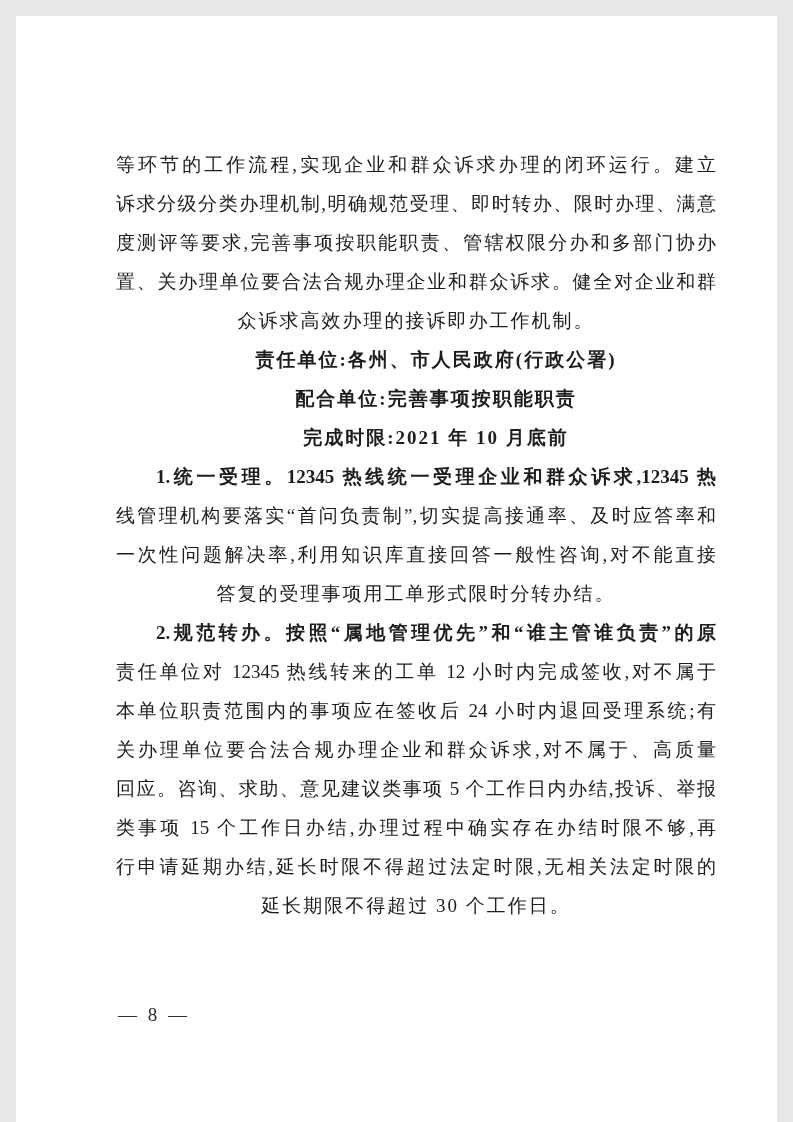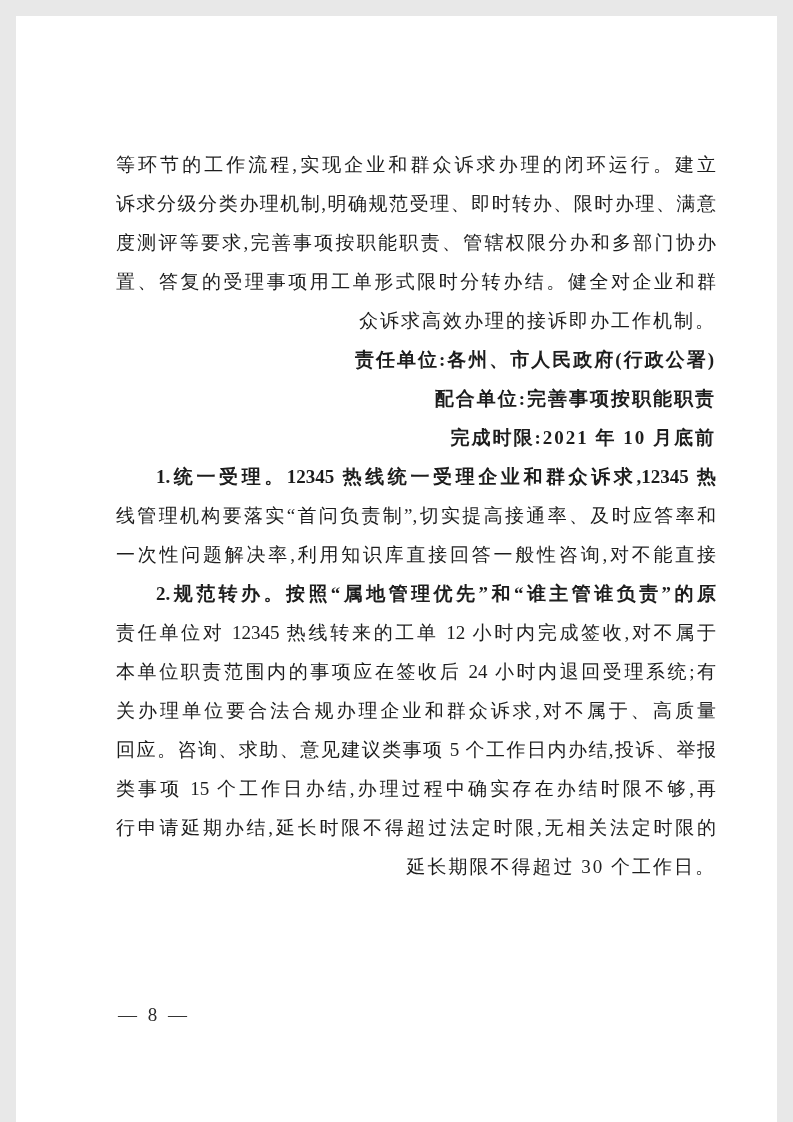--- a/index.html
+++ b/index.html
@@ -21,21 +21,21 @@
     position: absolute;
     left: 100px;
     top: 129px;
     width: 600px;
   }
   .line {
     height: 39px;
     line-height: 39px;
     font-size: 19px;
     letter-spacing: 2px;
-    text-align: right;
+    text-align: center;
     white-space: nowrap;
   }
   .line.fill {
     letter-spacing: 0;
     white-space: normal;
     text-align: justify;
     text-align-last: justify;
     text-justify: inter-character;
   }
   .line.indent {
@@ -54,28 +54,29 @@
   }
 </style>
 </head>
 <body>
 
 <div class="page">
   <div class="text-block" id="text-block">
       <div class="line fill">等环节的工作流程,实现企业和群众诉求办理的闭环运行。建立</div>
       <div class="line fill">诉求分级分类办理机制,明确规范受理、即时转办、限时办理、满意</div>
       <div class="line fill">度测评等要求,完善事项按职能职责、管辖权限分办和多部门协办</div>
-      <div class="line fill">置、答复的受理事项用工单形式限时分转办结。健全对企业和群</div>
+      <div class="line fill">置、关办理单位要合法合规办理企业和群众诉求。健全对企业和群</div>
       <div class="line">众诉求高效办理的接诉即办工作机制。</div>
       <div class="line indent">责任单位:各州、市人民政府(行政公署)</div>
       <div class="line indent">配合单位:完善事项按职能职责</div>
       <div class="line indent">完成时限:2021 年 10 月底前</div>
       <div class="line fill indent">1.统一受理。12345 热线统一受理企业和群众诉求,12345 热</div>
       <div class="line fill">线管理机构要落实“首问负责制”,切实提高接通率、及时应答率和</div>
       <div class="line fill">一次性问题解决率,利用知识库直接回答一般性咨询,对不能直接</div>
+      <div class="line">答复的受理事项用工单形式限时分转办结。</div>
       <div class="line fill indent">2.规范转办。按照“属地管理优先”和“谁主管谁负责”的原</div>
       <div class="line fill">责任单位对 12345 热线转来的工单 12 小时内完成签收,对不属于</div>
       <div class="line fill">本单位职责范围内的事项应在签收后 24 小时内退回受理系统;有</div>
       <div class="line fill">关办理单位要合法合规办理企业和群众诉求,对不属于、高质量</div>
       <div class="line fill">回应。咨询、求助、意见建议类事项 5 个工作日内办结,投诉、举报</div>
       <div class="line fill">类事项 15 个工作日办结,办理过程中确实存在办结时限不够,再</div>
       <div class="line fill">行申请延期办结,延长时限不得超过法定时限,无相关法定时限的</div>
       <div class="line">延长期限不得超过 30 个工作日。</div>
     </div>
   <div class="page-number">— 8 —</div>

